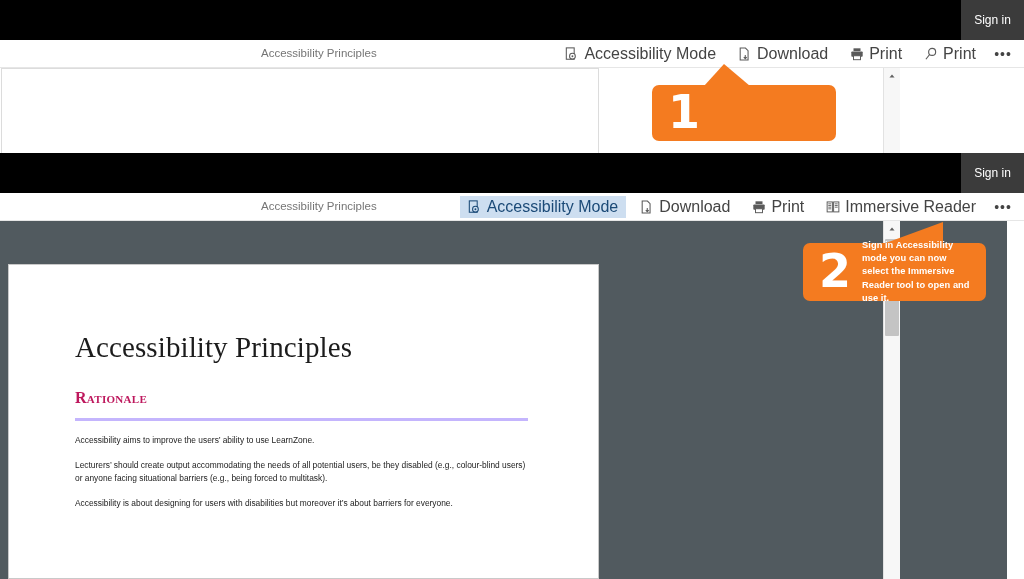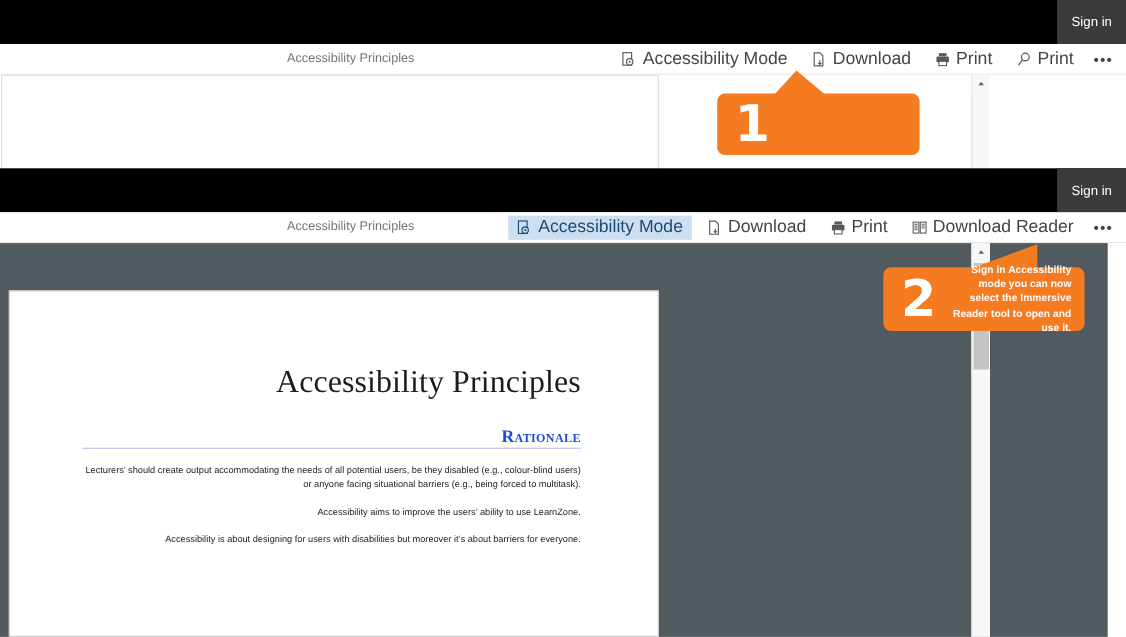--- a/index.html
+++ b/index.html
@@ -2,21 +2,21 @@
 <html><head>
 <meta charset="utf-8">
 <style>
   * { box-sizing: border-box; margin: 0; padding: 0; }
   html, body {
     width: 1024px; height: 579px;
     background: #ffffff;
     font-family: "Liberation Sans", sans-serif;
     overflow: hidden;
   }
-  .screen { position: relative; width: 900px; height: 579px; text-align: right; }
+  .screen { position: relative; width: 900px; height: 579px; }
 
   
   .blackbar {
     position: absolute; left: 0; width: 1024px; height: 40px;
     background: #000000;
   }
   .signin {
     position: absolute; top: 0; right: 0;
     width: 63px; height: 40px;
     background: #3b3b3b;
@@ -77,24 +77,24 @@
     overflow: hidden;
   }
   .doc-inner { padding: 66px 70px 0 66px; }
   .doc-h1 {
     font-family: "Liberation Serif", serif;
     font-size: 29px; font-weight: 400; color: #1c1c1c;
     letter-spacing: .1px; margin-bottom: 25px;
   }
   .doc-h2 {
     font-family: "Liberation Serif", serif;
-    font-size: 16px; font-weight: 700; color: #1d4ed8;
+    font-size: 16px; font-weight: 700; color: #be185d;
     font-variant: small-caps; letter-spacing: .3px;
-    padding-bottom: 0;
-    border-bottom: 1px solid #c4b5fd;
+    padding-bottom: 11px;
+    border-bottom: 3px solid #c4b5fd;
     margin-bottom: 13px;
   }
   .doc-p {
     font-family: "Liberation Sans", sans-serif;
     font-size: 8.4px; line-height: 1.55; color: #222222;
     margin-bottom: 12px;
   }
 
   
   .sb {
@@ -254,35 +254,35 @@
       </div>
 
       <div class="cmd">
         <span class="ic">
           <svg viewBox="0 0 16 16" width="14" height="14">
               <rect x="1.3" y="2.2" width="6" height="11.4" fill="none" stroke="#5a5a5a" stroke-width="1.1"></rect>
               <rect x="8.7" y="2.2" width="6" height="11.4" fill="none" stroke="#5a5a5a" stroke-width="1.1"></rect>
               <path d="M2.6 4.4h3.4M2.6 6.3h3.4M2.6 8.2h3.4M2.6 10.1h3.4M10 4.4h3.4M10 6.3h3.4M10 8.2h3.4" stroke="#5a5a5a" stroke-width="1"></path>
             </svg>
         </span>
-        <span>Download Reader</span>
+        <span>Immersive Reader</span>
       </div>
 
       <div class="ellipsis">•••</div>
     </div>
   </div>
 
   <div class="pane pane-dark" style="top:221px; width:1007px; height:358px;"></div>
 
   <div class="page-bot">
     <div class="doc-inner">
       <h1 class="doc-h1">Accessibility Principles</h1>
       <h2 class="doc-h2">Rationale</h2>
+      <p class="doc-p">Accessibility aims to improve the users’ ability to use LearnZone.</p>
       <p class="doc-p">Lecturers’ should create output accommodating the needs of all potential users, be they disabled (e.g., colour-blind users) or anyone facing situational barriers (e.g., being forced to multitask).</p>
-      <p class="doc-p">Accessibility aims to improve the users’ ability to use LearnZone.</p>
       <p class="doc-p">Accessibility is about designing for users with disabilities but moreover it’s about barriers for everyone.</p>
     </div>
   </div>
 
   <div class="sb" style="top:221px; height:358px;">
     <div class="sb-btn">
       <svg viewBox="0 0 10 10" width="8" height="8">
           <path d="M5 3 L8.2 7 H1.8 Z" fill="#606060"></path>
         </svg>
     </div>

